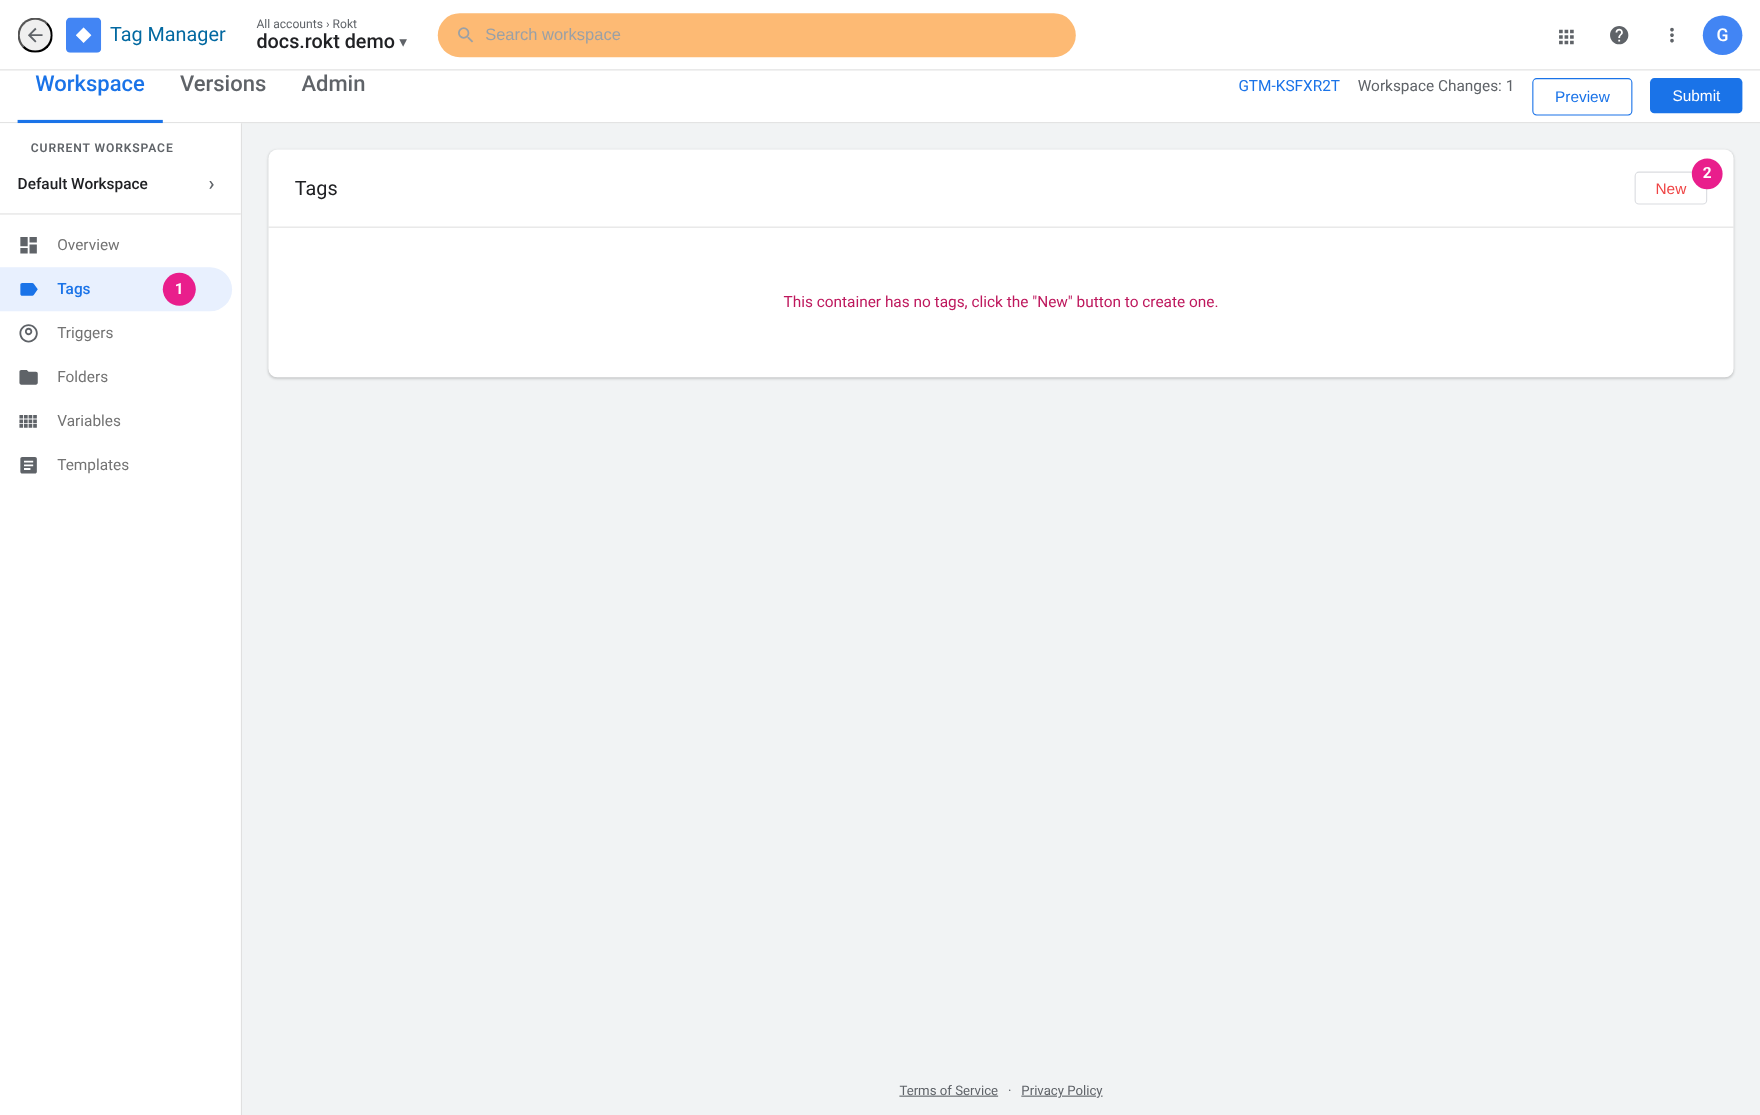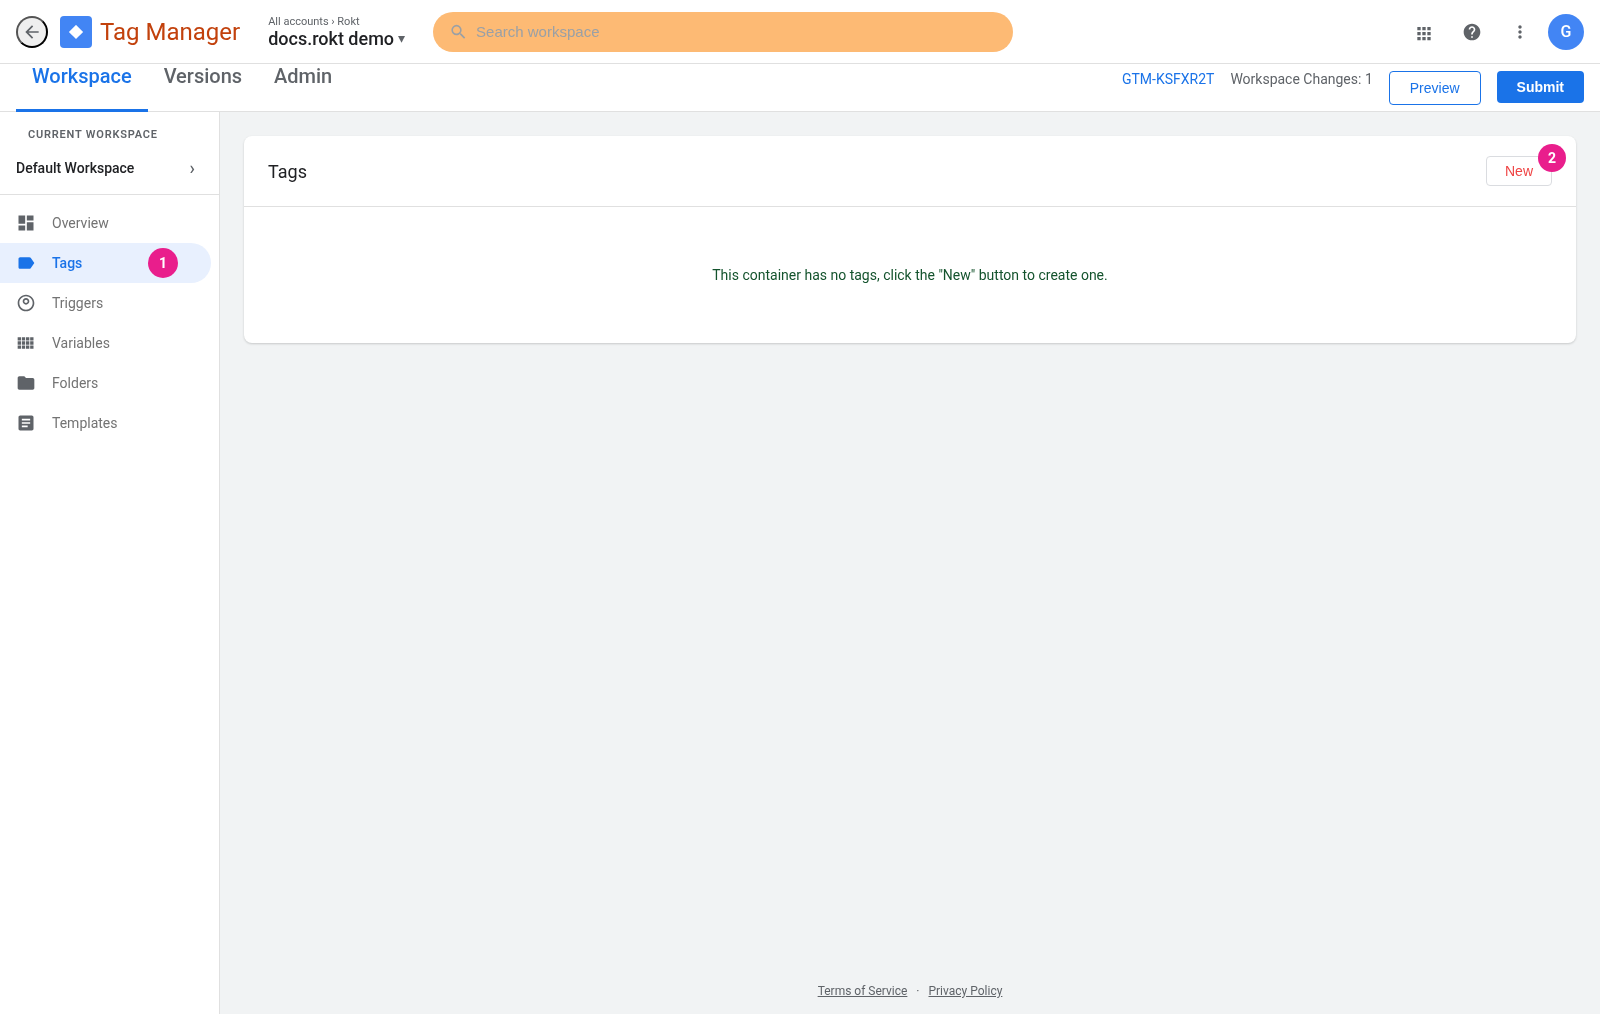--- a/index.html
+++ b/index.html
@@ -24,21 +24,21 @@
       font-size: 20px;
     }
     .logo-area {
       display: flex; align-items: center; gap: 8px;
       margin-right: 8px;
     }
     .gtm-logo {
       width: 32px; height: 32px;
     }
     .app-name {
-      font-size: 24px; font-weight: 400; color: #c2410c; white-space: nowrap;
+      font-size: 18px; font-weight: 400; color: #0369a1; white-space: nowrap;
     }
     .account-info {
       display: flex; flex-direction: column; margin-left: 8px;
     }
     .breadcrumb {
       font-size: 11px; color: #5f6368;
     }
     .account-name {
       font-size: 18px; font-weight: 500; color: #202124; display: flex; align-items: center; gap: 4px; cursor: pointer;
     }
@@ -122,21 +122,21 @@
       font-weight: 500;
       cursor: pointer;
     }
     .btn-submit {
       padding: 8px 20px;
       border: none;
       border-radius: 4px;
       color: #fff;
       background: #1a73e8;
       font-size: 14px;
-      font-weight: 700;
+      font-weight: 400;
       cursor: pointer;
     }
 
     
     .main-layout {
       display: flex;
       height: calc(100vh - 112px);
     }
 
     
@@ -251,21 +251,21 @@
       color: #ef4444;
       font-size: 14px;
       font-weight: 500;
       cursor: pointer;
     }
     .tags-empty {
       display: flex;
       align-items: center;
       justify-content: center;
       padding: 60px 24px;
-      color: #14532d;
+      color: #be185d;
       font-size: 14px;
     }
 
     
     .footer {
       text-align: center;
       padding: 16px;
       font-size: 12px;
       color: #5f6368;
     }
@@ -382,33 +382,33 @@
         <svg width="20" height="20" viewBox="0 0 24 24" fill="currentColor">
           <path d="M12 2C6.48 2 2 6.48 2 12s4.48 10 10 10 10-4.48 10-10S17.52 2 12 2zm0 18c-4.42 0-8-3.58-8-8s3.58-8 8-8 8 3.58 8 8-3.58 8-8 8zm0-14c-2.21 0-4 1.79-4 4s1.79 4 4 4 4-1.79 4-4-1.79-4-4-4zm0 6c-1.1 0-2-.9-2-2s.9-2 2-2 2 .9 2 2-.9 2-2 2z"></path>
         </svg>
       </span>
       <span>Triggers</span>
     </div>
 
     <div class="sidebar-item">
       <span class="sidebar-icon">
         <svg width="20" height="20" viewBox="0 0 24 24" fill="currentColor">
+          <path d="M10 4H4c-1.1 0-1.99.9-1.99 2L2 18c0 1.1.9 2 2 2h16c1.1 0 2-.9 2-2V8c0-1.1-.9-2-2-2h-8l-2-2z"></path>
+        </svg>
+      </span>
+      <span>Folders</span>
+    </div>
+
+    <div class="sidebar-item">
+      <span class="sidebar-icon">
+        <svg width="20" height="20" viewBox="0 0 24 24" fill="currentColor">
           <path d="M2 5v4h4V5H2zm5 0v4h4V5H7zm5 0v4h4V5h-4zm5 0v4h4V5h-4zM2 10v4h4v-4H2zm5 0v4h4v-4H7zm5 0v4h4v-4h-4zm5 0v4h4v-4h-4zM2 15v4h4v-4H2zm5 0v4h4v-4H7zm5 0v4h4v-4h-4zm5 0v4h4v-4h-4z"></path>
         </svg>
       </span>
       <span>Variables</span>
-    </div>
-
-    <div class="sidebar-item">
-      <span class="sidebar-icon">
-        <svg width="20" height="20" viewBox="0 0 24 24" fill="currentColor">
-          <path d="M10 4H4c-1.1 0-1.99.9-1.99 2L2 18c0 1.1.9 2 2 2h16c1.1 0 2-.9 2-2V8c0-1.1-.9-2-2-2h-8l-2-2z"></path>
-        </svg>
-      </span>
-      <span>Folders</span>
     </div>
 
     <div class="sidebar-item">
       <span class="sidebar-icon">
         <svg width="20" height="20" viewBox="0 0 24 24" fill="currentColor">
           <path d="M19 3H5c-1.1 0-2 .9-2 2v14c0 1.1.9 2 2 2h14c1.1 0 2-.9 2-2V5c0-1.1-.9-2-2-2zm-5 14H7v-2h7v2zm3-4H7v-2h10v2zm0-4H7V7h10v2z"></path>
         </svg>
       </span>
       <span>Templates</span>
     </div>

